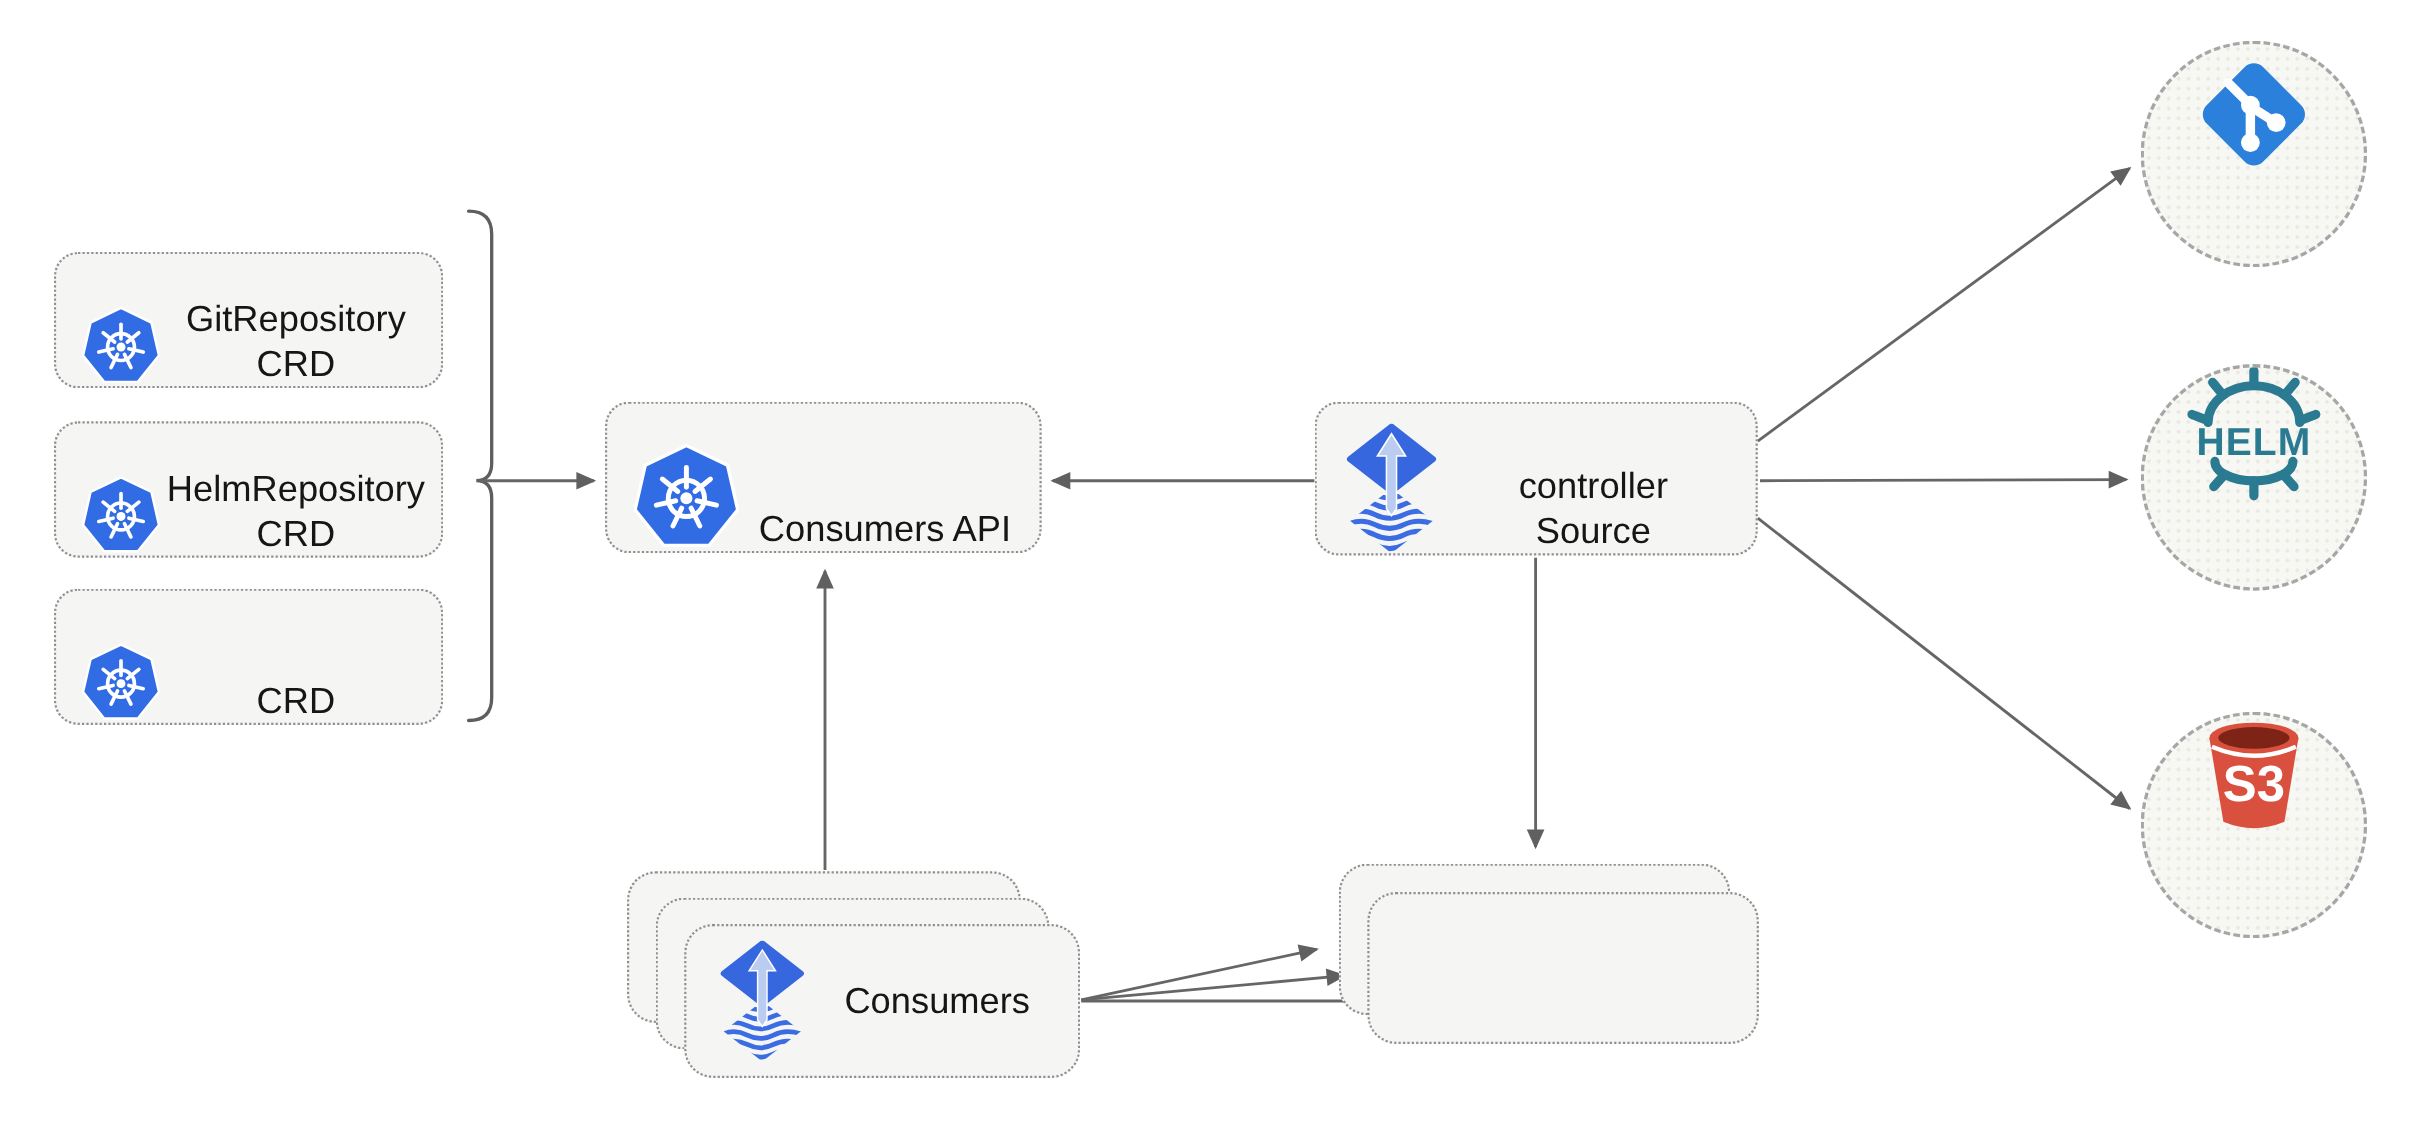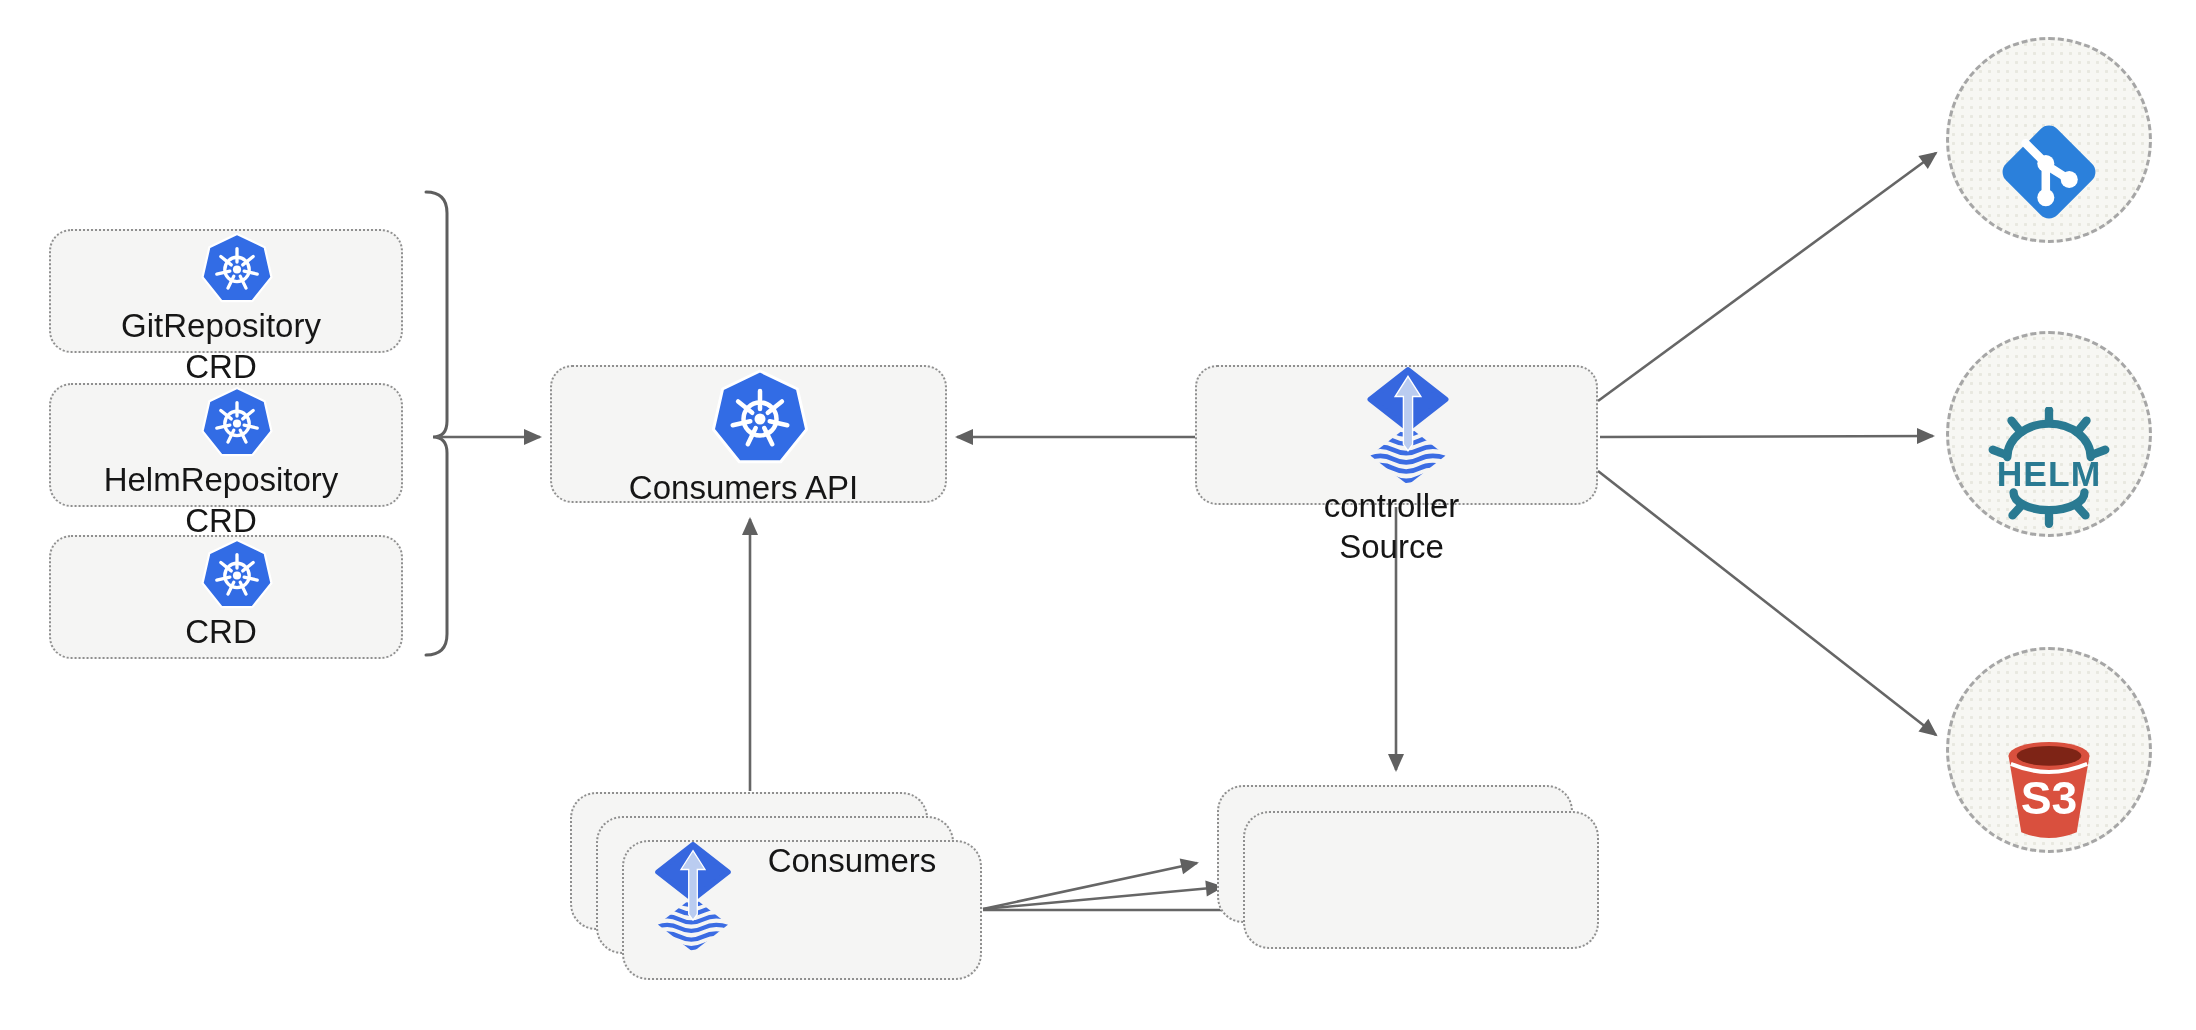--- a/index.html
+++ b/index.html
@@ -4,40 +4,40 @@
 <style>
   html,body{margin:0;padding:0;background:#ffffff;}
   .canvas{
     position:relative;width:2196px;height:1030px;background:#ffffff;overflow:hidden;
     font-family:"Liberation Sans", sans-serif;color:#161616;
   }
   .edges{position:absolute;left:0;top:0;z-index:0;}
   .edge{stroke:#666666;stroke-width:2.6;fill:none;}
   .bracket{stroke:#5E5E5E;stroke-width:3;fill:none;stroke-linecap:round;}
   .node{
-    position:absolute;z-index:1;display:flex;align-items:center;
-    background:#F5F5F4;border:2px dotted #8F8F8F;border-radius:22px;box-sizing:border-box;flex-direction:column;
+    position:absolute;z-index:1;display:flex;align-items:flex-end;
+    background:#F5F5F4;border:2px dotted #8F8F8F;border-radius:22px;box-sizing:border-box;
   }
   .node .icon{flex:0 0 auto;margin-left:22px;display:flex;align-items:center;}
   .node .label{
     flex:1 1 auto;text-align:center;font-size:33px;line-height:41px;color:#161616;
     padding-right:10px;
   }
   .stack{position:absolute;z-index:1;background:#F5F5F4;border:2px dotted #8F8F8F;
     border-radius:26px;box-sizing:border-box;}
-  .stack-front{display:flex;align-items:flex-start;}
+  .stack-front{display:flex;align-items:center;}
   .stack-front .icon{flex:0 0 auto;margin-left:26px;display:flex;align-items:center;}
   .stack-front .label{flex:1 1 auto;text-align:center;font-size:33px;color:#161616;padding-right:12px;}
   .ext{
     position:absolute;z-index:1;width:200px;height:200px;border-radius:50%;
     border:3px dashed #A6A6A6;box-sizing:content-box;
     background-color:#F7F7F3;
     background-image:radial-gradient(#E8E8E0 1.4px, rgba(0,0,0,0) 1.5px);
     background-size:9px 9px;
-    display:flex;align-items:flex-end;justify-content:center;
+    display:flex;align-items:flex-start;justify-content:center;
   }
   .svgtext{font-family:"Liberation Sans", sans-serif;}
 </style>
 </head>
 <body>
 
 <div class="canvas">
 
   <svg class="edges" width="2196" height="1030" viewBox="0 0 2196 1030">
     <defs>

